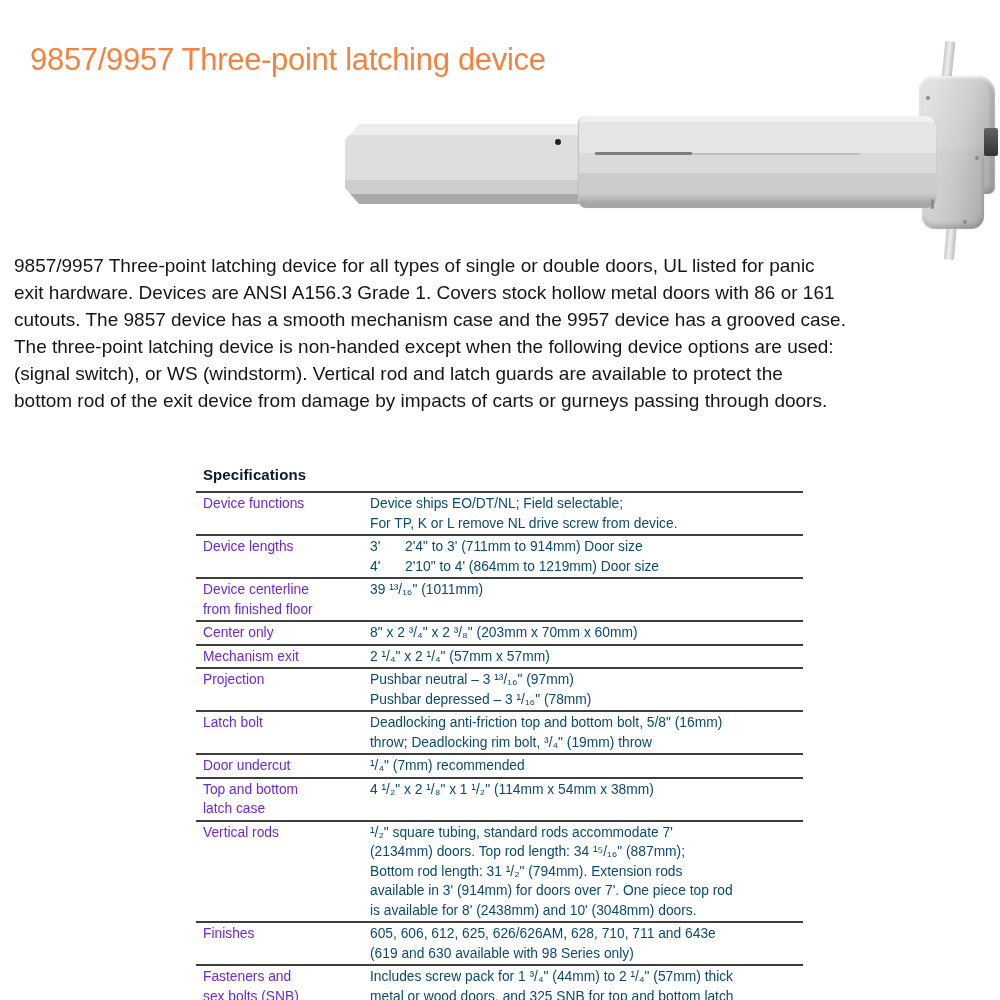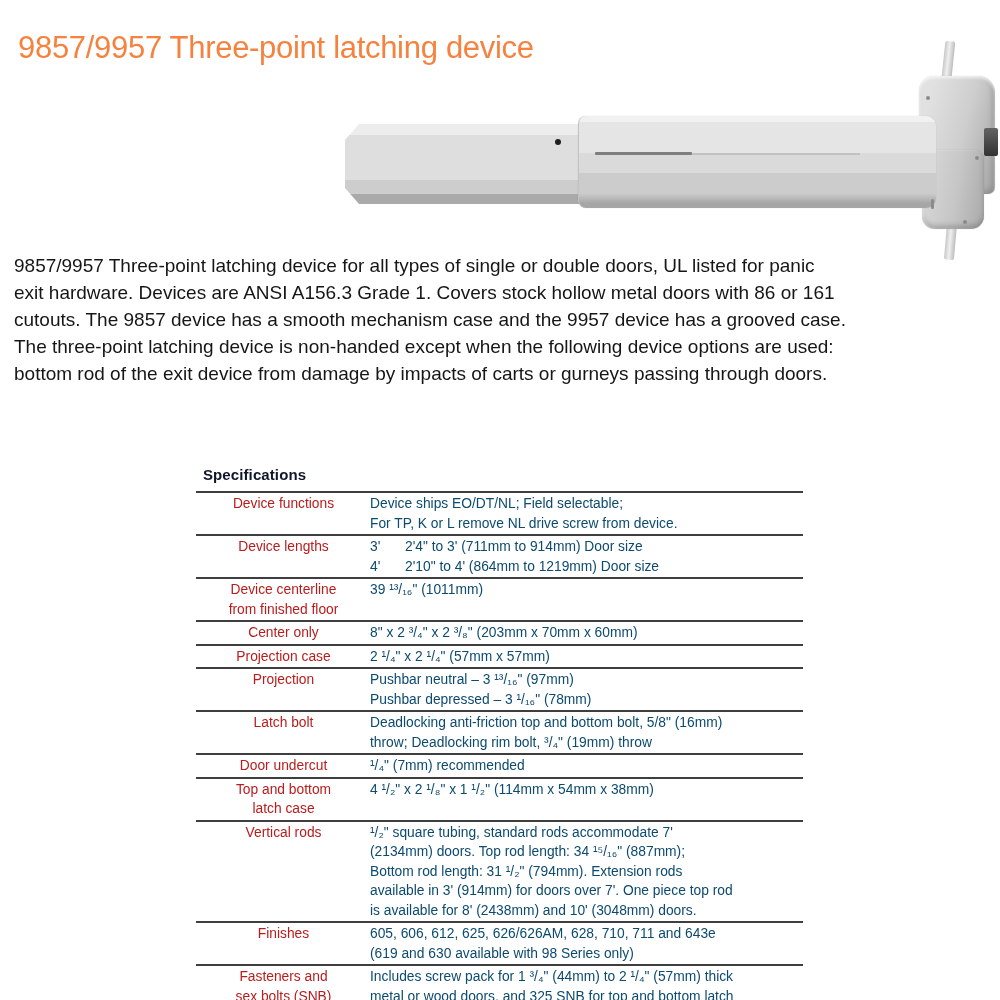--- a/index.html
+++ b/index.html
@@ -4,21 +4,21 @@
 <style>
   html,body{margin:0;padding:0;}
   body{
     width:1000px;height:1000px;position:relative;background:#ffffff;
     font-family:"Liberation Sans","DejaVu Sans",sans-serif;
     color:#1b1b1b;overflow:hidden;
   }
 
   
   #page-title{
-    position:absolute;left:14px;top:26px;margin:4px;
+    position:absolute;left:14px;top:26px;margin:16px;
     font-size:31px;font-weight:400;letter-spacing:-0.3px;
     color:#f5823e;
   }
 
   
   .device-part{position:absolute;}
   .rod{
     background:linear-gradient(90deg,#c6c7c6,#eeefee 45%,#bcbdbc);
     border-radius:2px;
   }
@@ -72,21 +72,21 @@
   
   #specs{position:absolute;left:196px;top:466px;width:607px;}
   #specs-heading{
     color:#0f172a;font-weight:bold;font-size:15px;
     margin:0 0 8px 7px;letter-spacing:0.1px;
   }
   #spec-rows{border-bottom:2px solid #3e3e3e;}
   .spec-row{display:flex;border-top:2px solid #3e3e3e;font-size:13.8px;line-height:19.5px;}
   .spec-label{
     flex:0 0 174px;box-sizing:border-box;padding:1px 6px 1px 7px;
-    white-space:pre-line;color:#b91c1c;text-align:center;
+    white-space:pre-line;color:#6d28d9;
   }
   .spec-value{flex:1 1 auto;padding:1px 0;color:#0c4a6e;}
   .spec-line{white-space:nowrap;}
   .spec-line .pre{display:inline-block;width:35px;}
 </style>
 </head>
 <body>
 
 <div>
 
@@ -107,20 +107,21 @@
     <div class="device-part head-dot" id="head-dot-2"></div>
     <div class="device-part head-dot" id="head-dot-3"></div>
     <div class="device-part head-dot" id="head-dot-4"></div>
   </div>
 
   <div id="description">
       <div class="desc-line">9857/9957 Three-point latching device for all types of single or double doors, UL listed for panic</div>
       <div class="desc-line">exit hardware. Devices are ANSI A156.3 Grade 1. Covers stock hollow metal doors with 86 or 161</div>
       <div class="desc-line">cutouts. The 9857 device has a smooth mechanism case and the 9957 device has a grooved case.</div>
       <div class="desc-line">The three-point latching device is non-handed except when the following device options are used:</div>
+      <div class="desc-line">(signal switch), or WS (windstorm). Vertical rod and latch guards are available to protect the</div>
       <div class="desc-line">bottom rod of the exit device from damage by impacts of carts or gurneys passing through doors.</div>
     </div>
 
   <div id="specs">
     <div id="specs-heading">Specifications</div>
     <div id="spec-rows">
         <div class="spec-row">
           <div class="spec-label">Device functions</div>
           <div class="spec-value">
             <div class="spec-line">Device ships EO/DT/NL; Field selectable;</div>
@@ -141,21 +142,21 @@
             <div class="spec-line">39 ¹³/₁₆" (1011mm)</div>
           </div>
         </div>
         <div class="spec-row">
           <div class="spec-label">Center only</div>
           <div class="spec-value">
             <div class="spec-line">8" x 2 ³/₄" x 2 ³/₈" (203mm x 70mm x 60mm)</div>
           </div>
         </div>
         <div class="spec-row">
-          <div class="spec-label">Projection case</div>
+          <div class="spec-label">Mechanism exit</div>
           <div class="spec-value">
             <div class="spec-line">2 ¹/₄" x 2 ¹/₄" (57mm x 57mm)</div>
           </div>
         </div>
         <div class="spec-row">
           <div class="spec-label">Projection</div>
           <div class="spec-value">
             <div class="spec-line">Pushbar neutral – 3 ¹³/₁₆" (97mm)</div>
             <div class="spec-line">Pushbar depressed – 3 ¹/₁₆" (78mm)</div>
           </div>

